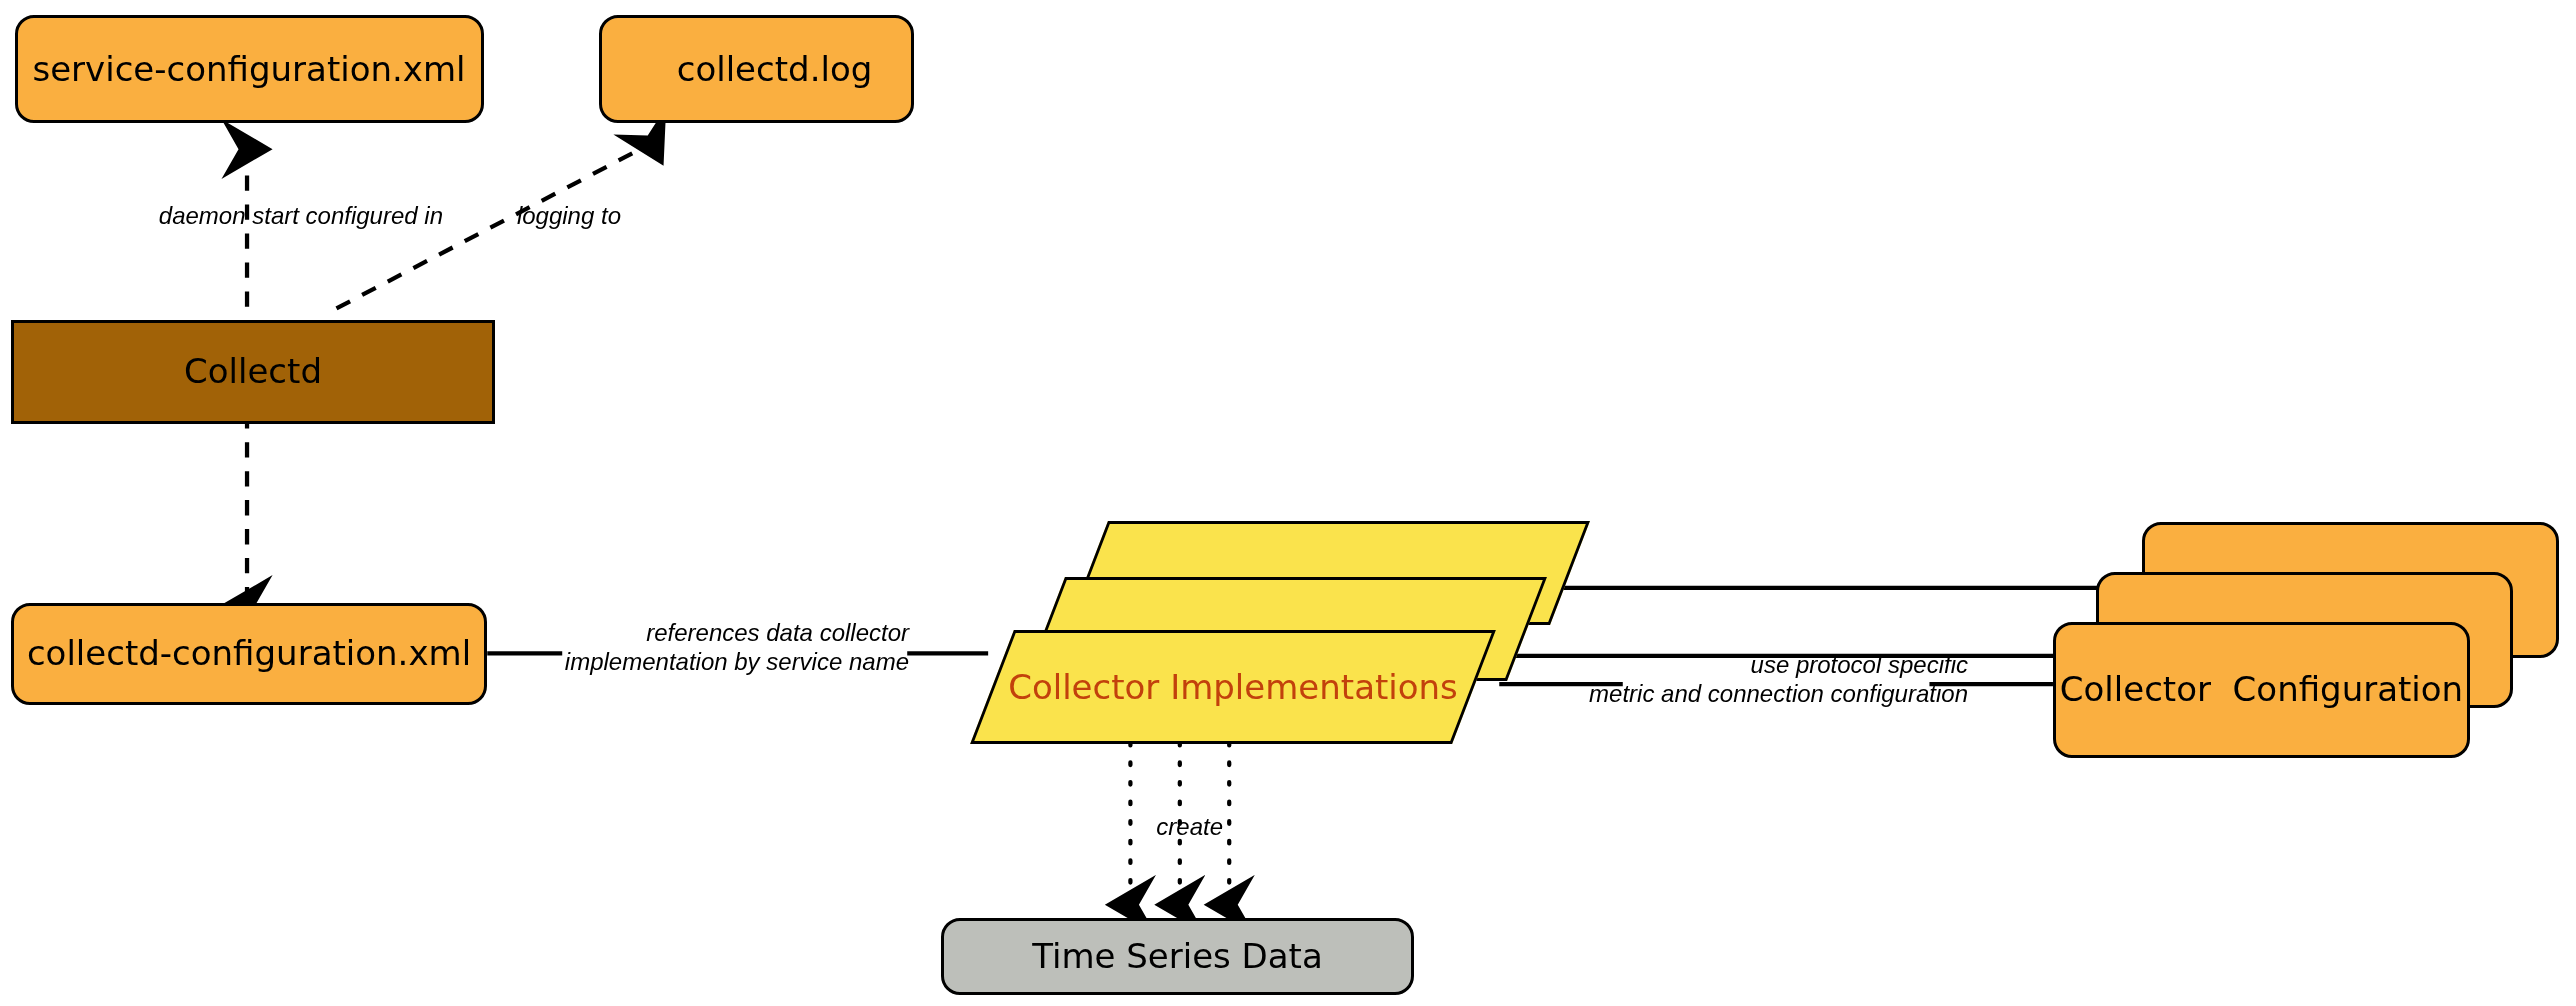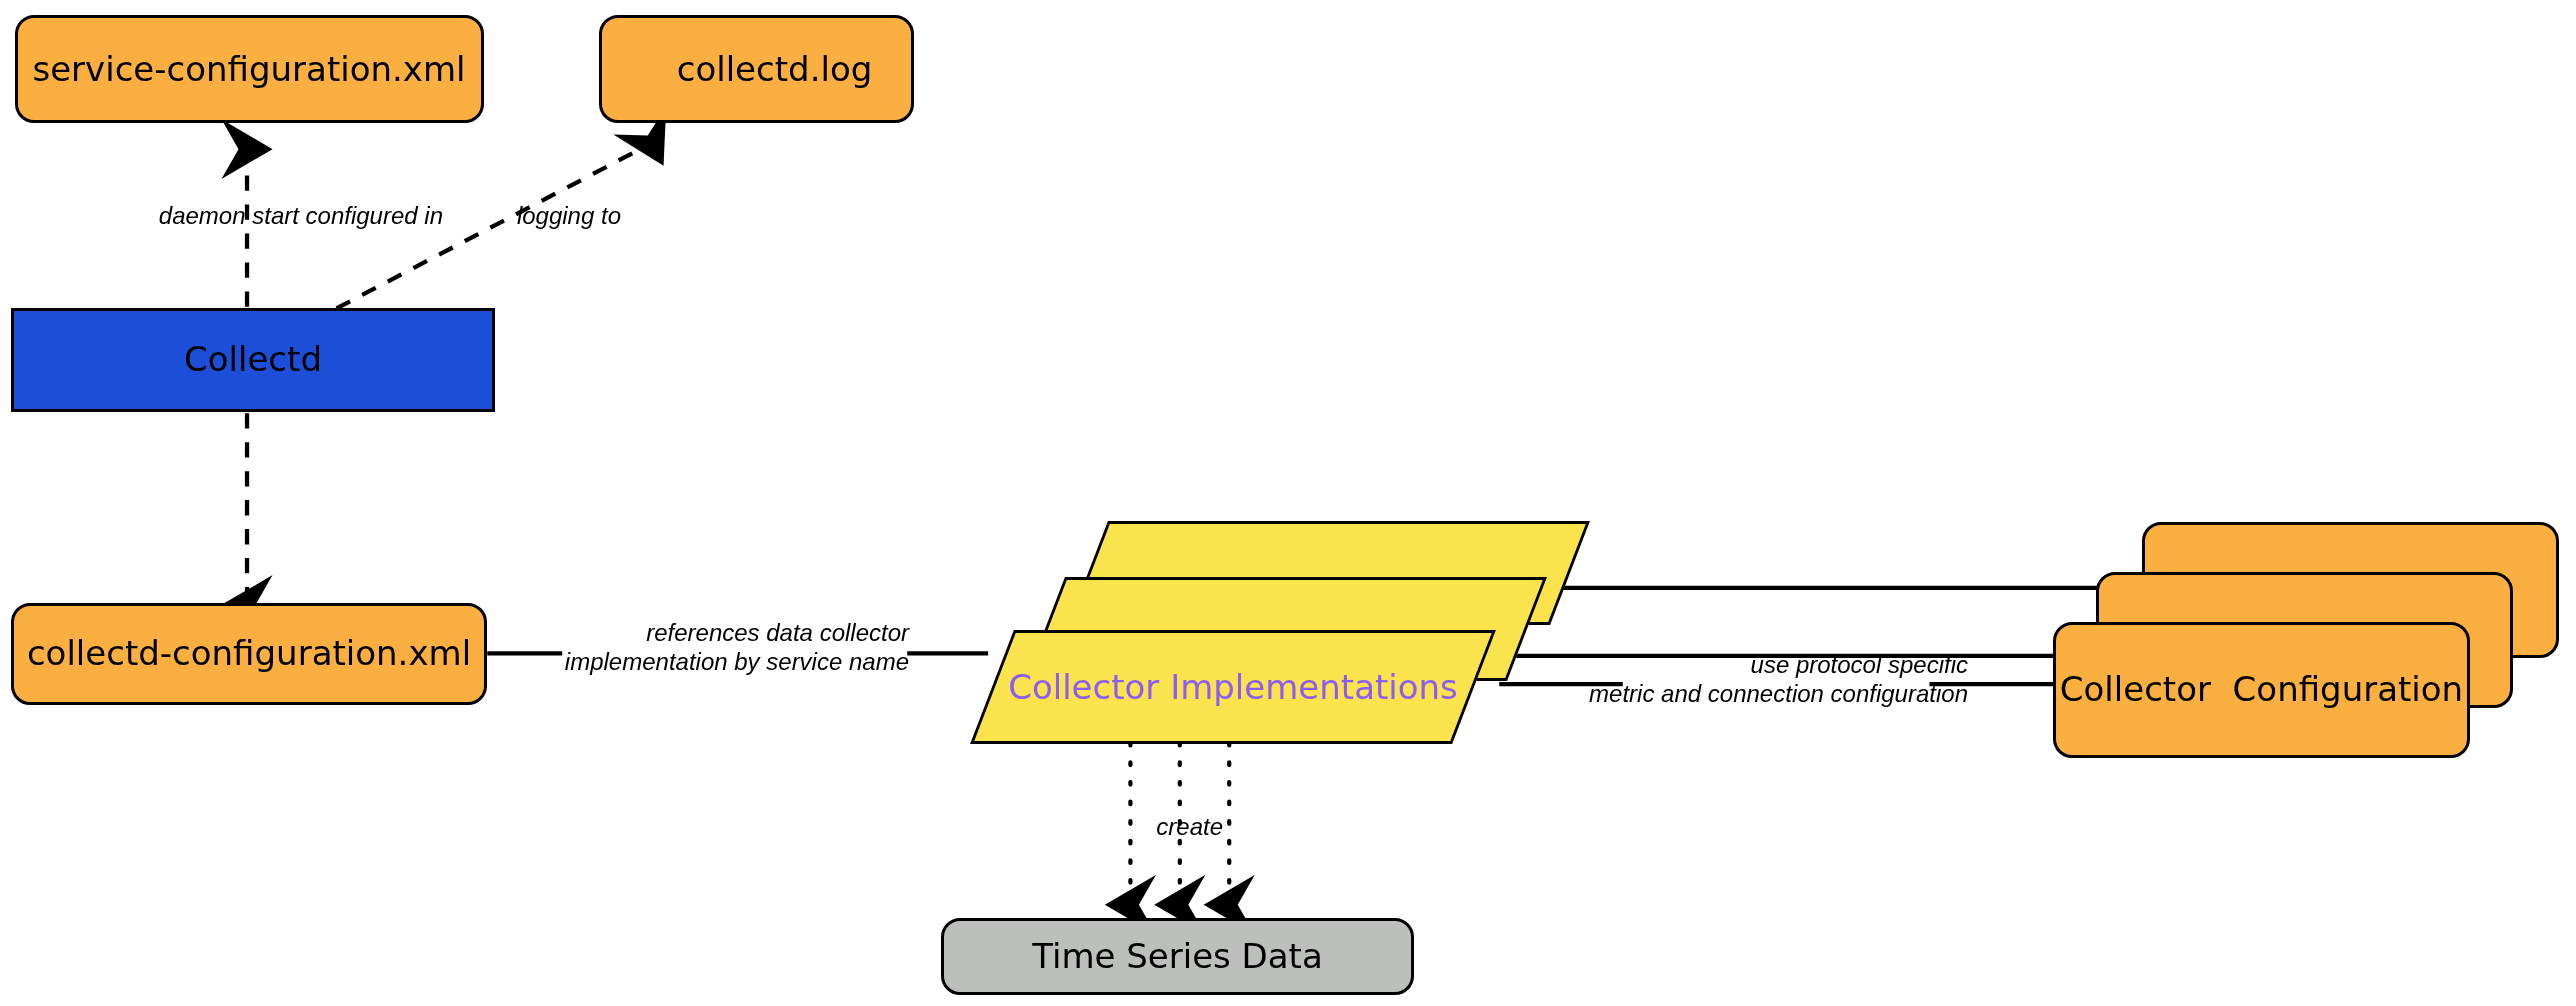--- a/index.html
+++ b/index.html
@@ -34,21 +34,21 @@
     justify-content: center;
     text-align: center;
     color: #000000;
     border: 3.4px solid #000000;
     line-height: 1.15;
     white-space: pre;
   }
   .node.rounded { border-radius: 19px; }
   .node.square  { border-radius: 0; }
   .orange { background: #FAAF40; }
-  .blue   { background: #1d4ed8; }
+  .blue   { background: #a16207; margin-top: 12px; }
   .grey   { background: #BDBFBA; }
 
   .para-wrap {
     position: absolute;
     display: flex;
     align-items: center;
     justify-content: center;
   }
   .para {
     position: absolute;
@@ -56,21 +56,21 @@
     width: 100%;
     height: 100%;
     background: #FAE34C;
     border: 3.4px solid #000000;
     box-sizing: border-box;
     transform: skewX(-21deg);
   }
   .para-label {
     position: relative;
     z-index: 5;
-    color: #8b5cf6;
+    color: #c2410c;
     white-space: pre;
   }
 
   .edge-label {
     position: absolute;
     font-style: italic;
     font-family: "Liberation Sans", sans-serif;
     color: #000000;
     text-align: right;
     line-height: 1.22;

